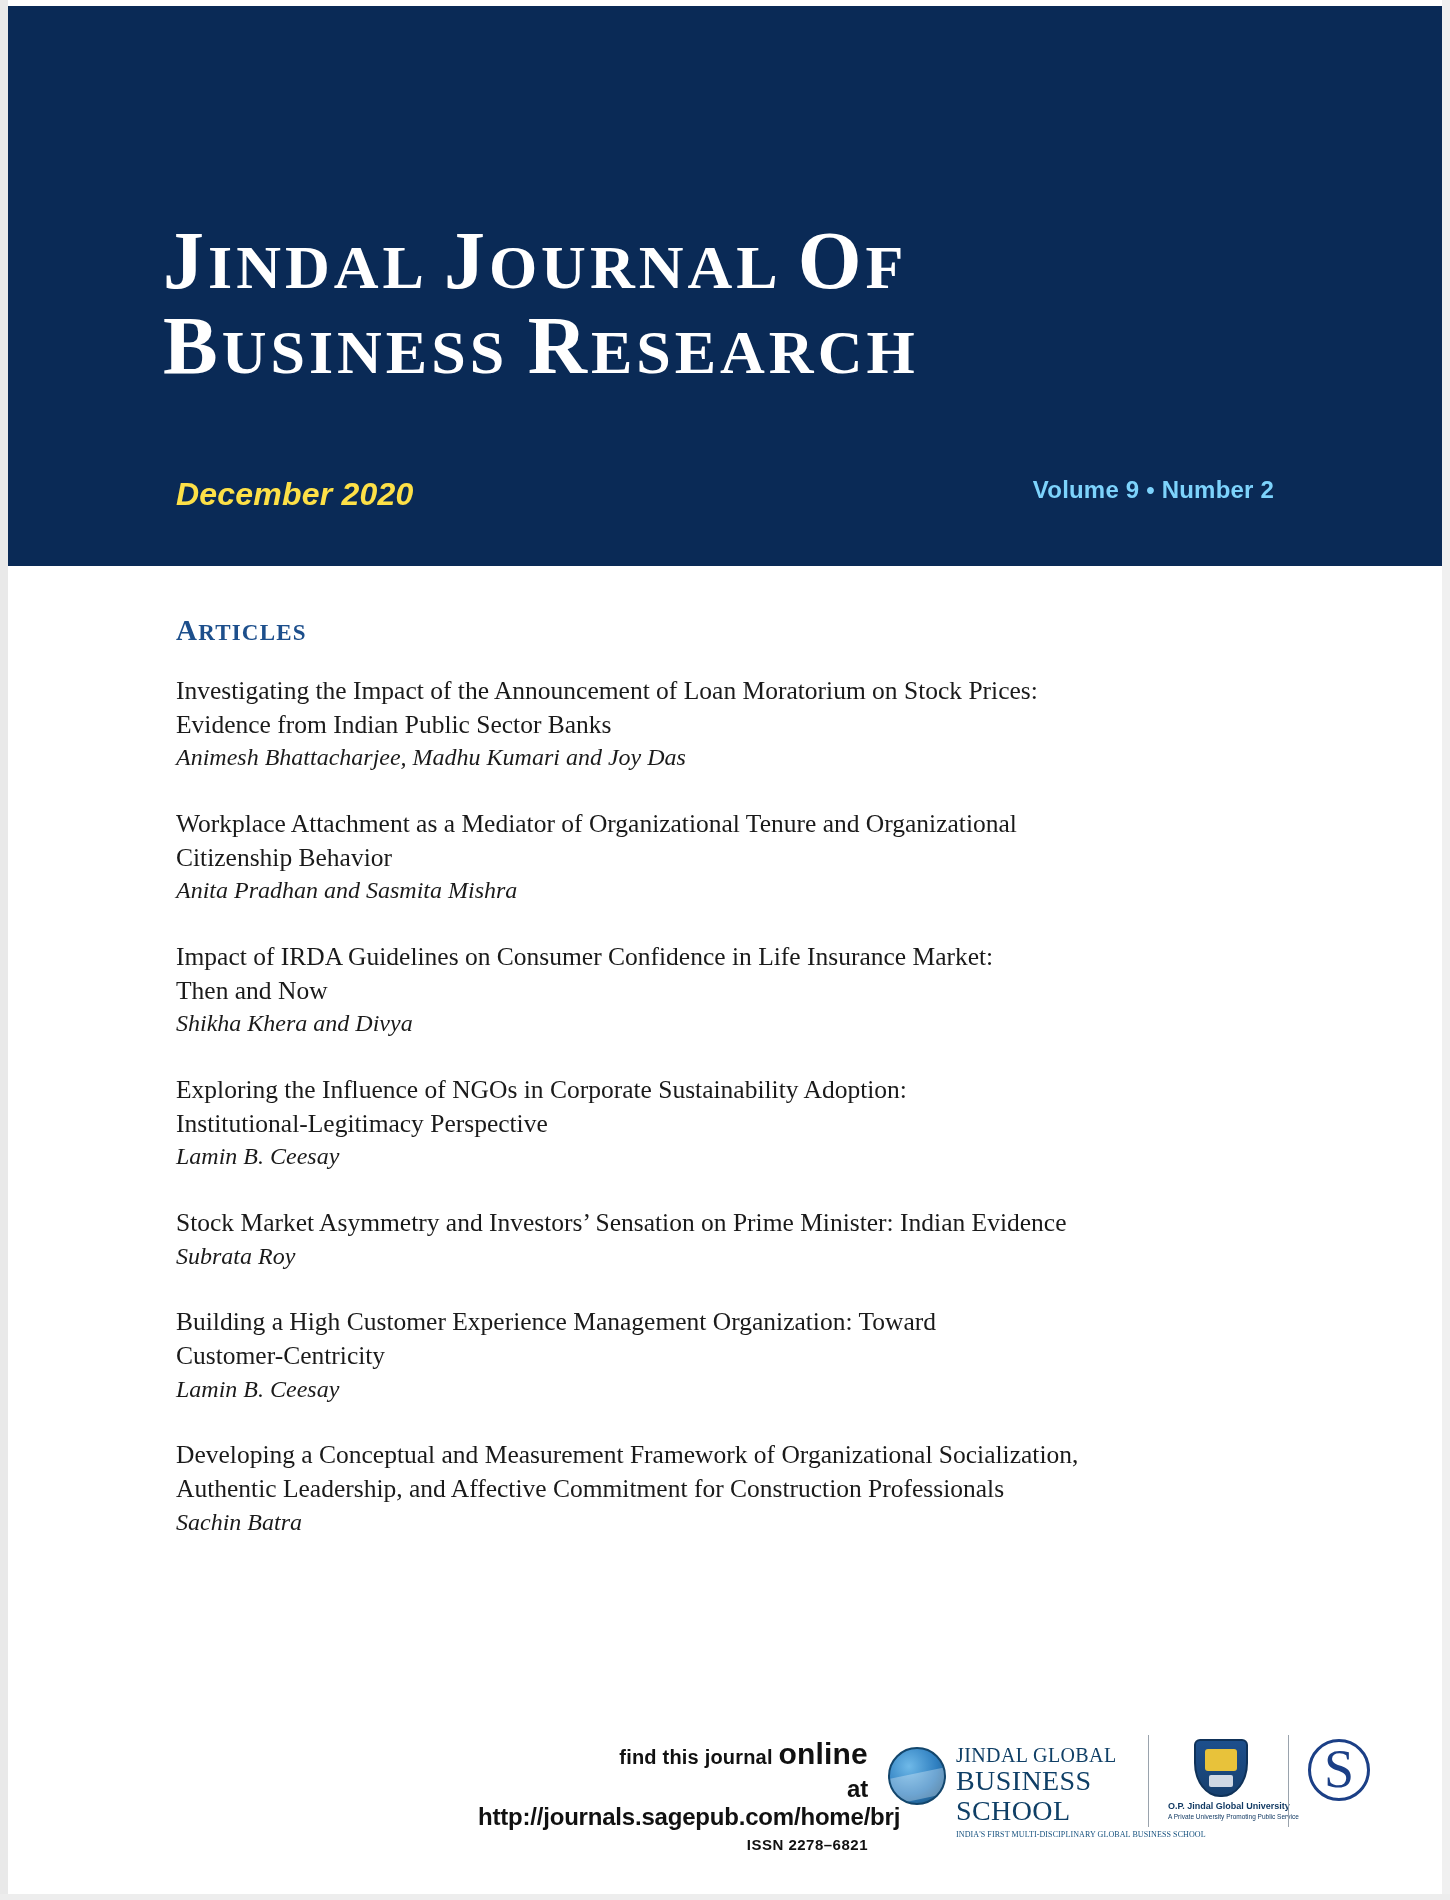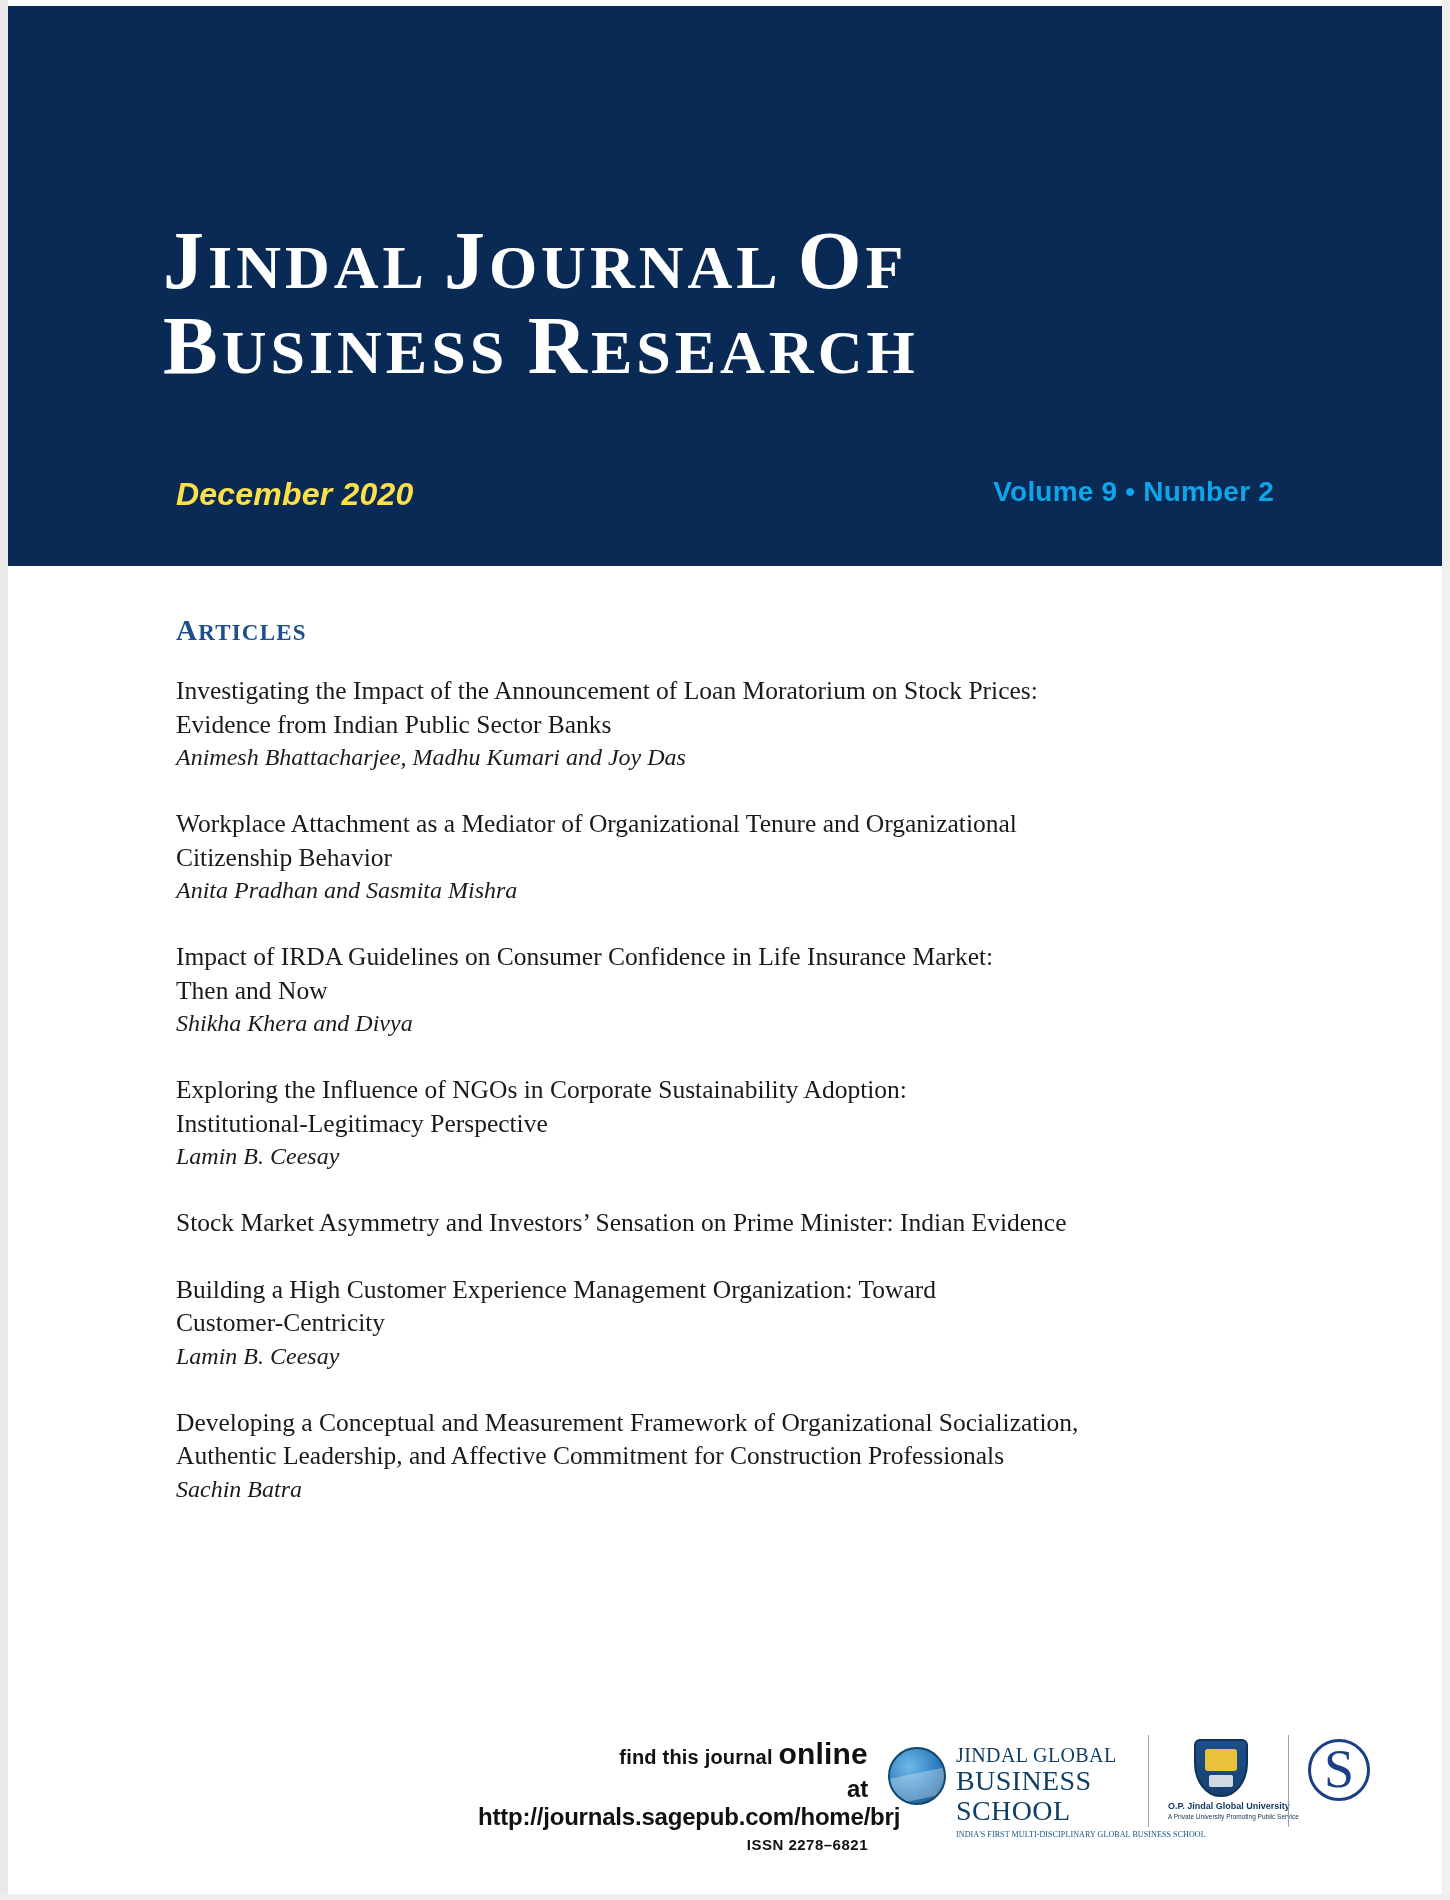--- a/index.html
+++ b/index.html
@@ -84,23 +84,23 @@
     letter-spacing: 0.2px;
     color: #fde047;
     font-style: italic;
   }
   .issue-volume {
     position: absolute;
     right: 168px;
     top: 0;
     font-family: "Liberation Sans", sans-serif;
     font-weight: bold;
-    font-size: 28px;
+    font-size: 24px;
     letter-spacing: 0.2px;
-    color: #0ea5e9;
+    color: #7dd3fc;
     white-space: nowrap;
   }
 
   
   .contents {
     position: absolute;
     left: 168px;
     top: 608px;
     width: 1100px;
   }
@@ -385,20 +385,21 @@
           <span>Exploring the Influence of NGOs in Corporate Sustainability Adoption:</span><br>
           <span>Institutional-Legitimacy Perspective</span>
         </div>
         <div class="article-authors">Lamin B. Ceesay</div>
       </div>
 
       <div class="article">
         <div class="article-title">
           <span>Stock Market Asymmetry and Investors’ Sensation on Prime Minister: Indian Evidence</span>
         </div>
+        <div class="article-authors">Subrata Roy</div>
       </div>
 
       <div class="article">
         <div class="article-title">
           <span>Building a High Customer Experience Management Organization: Toward</span><br>
           <span>Customer-Centricity</span>
         </div>
         <div class="article-authors">Lamin B. Ceesay</div>
       </div>
 

